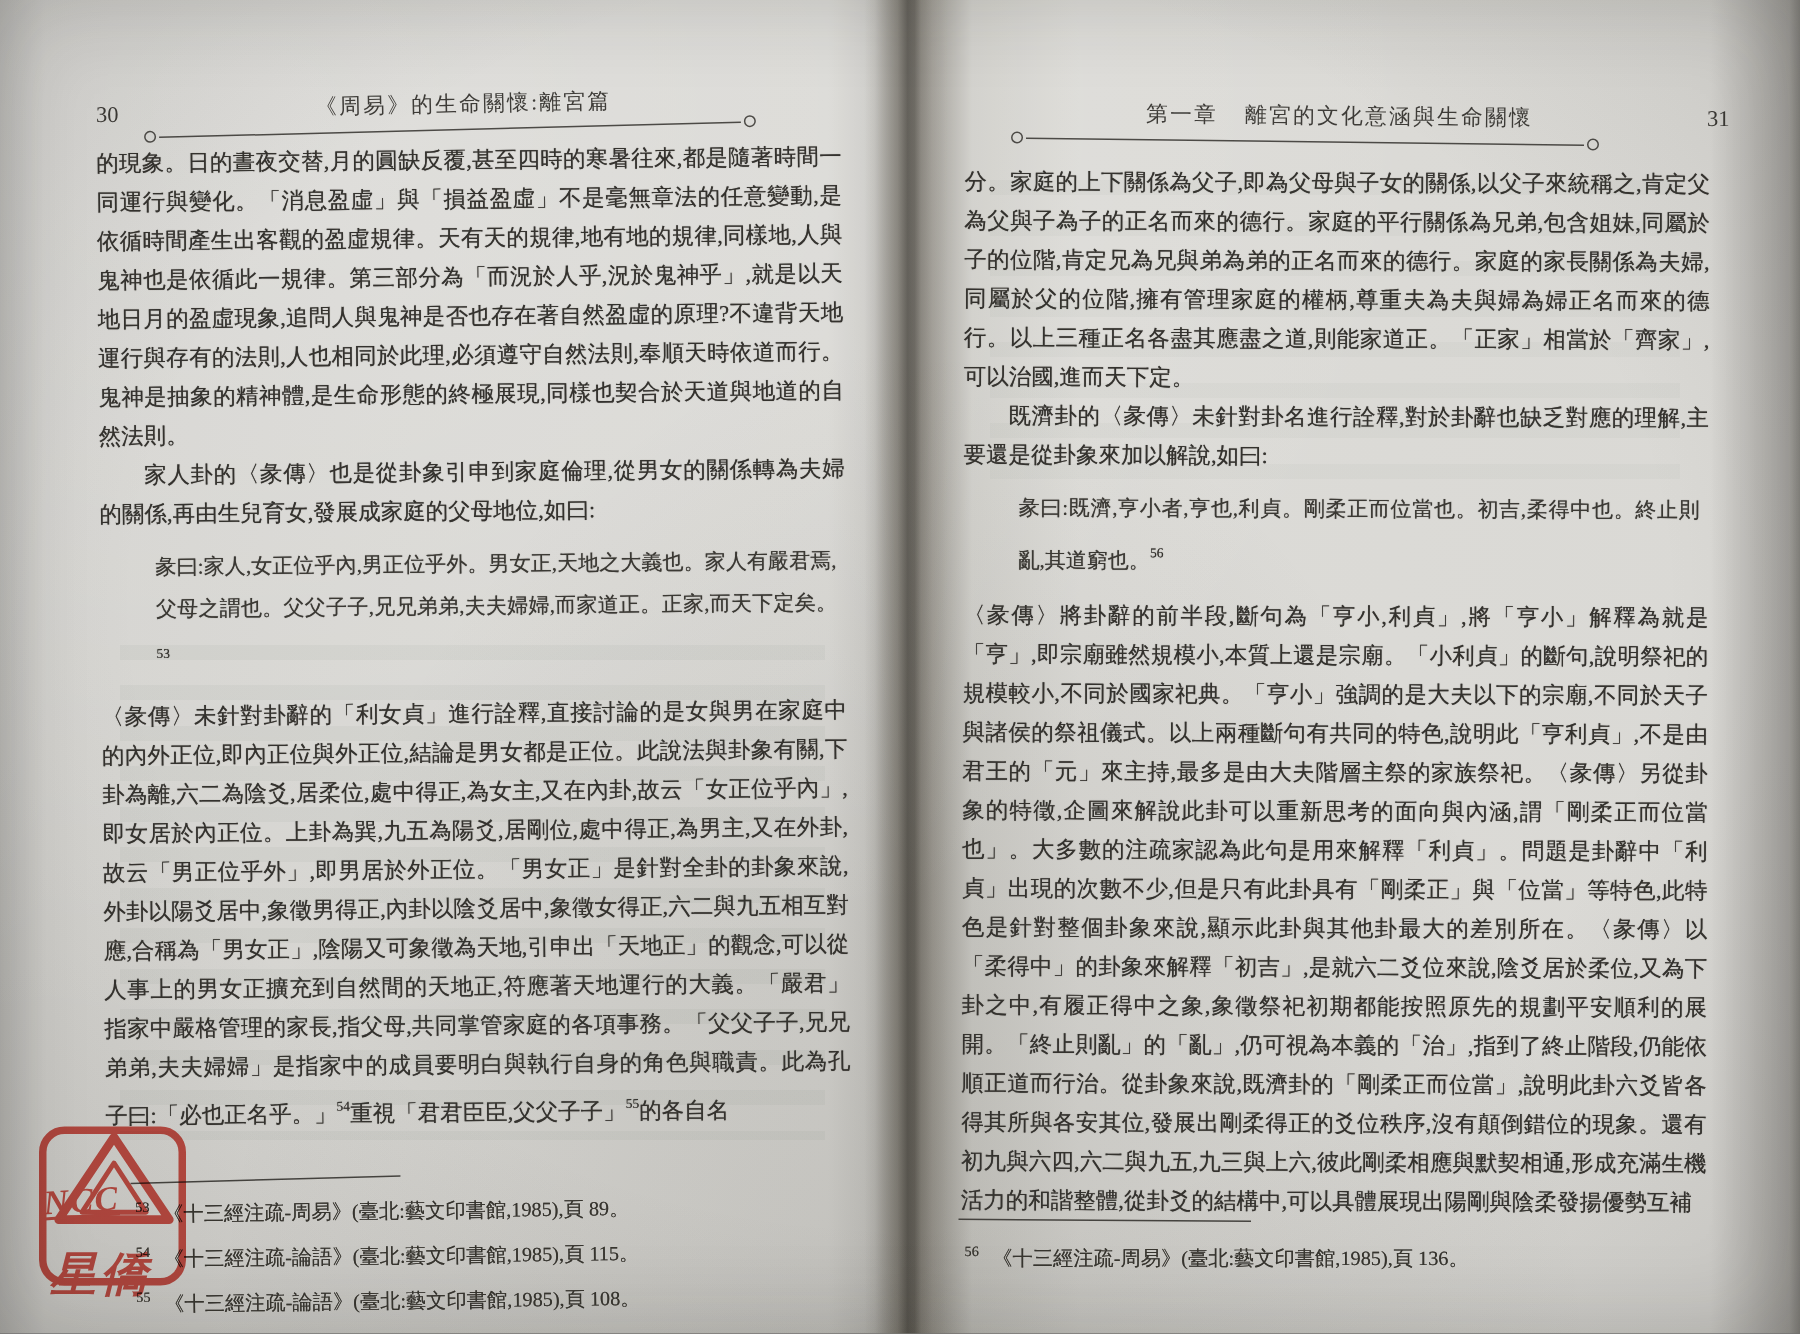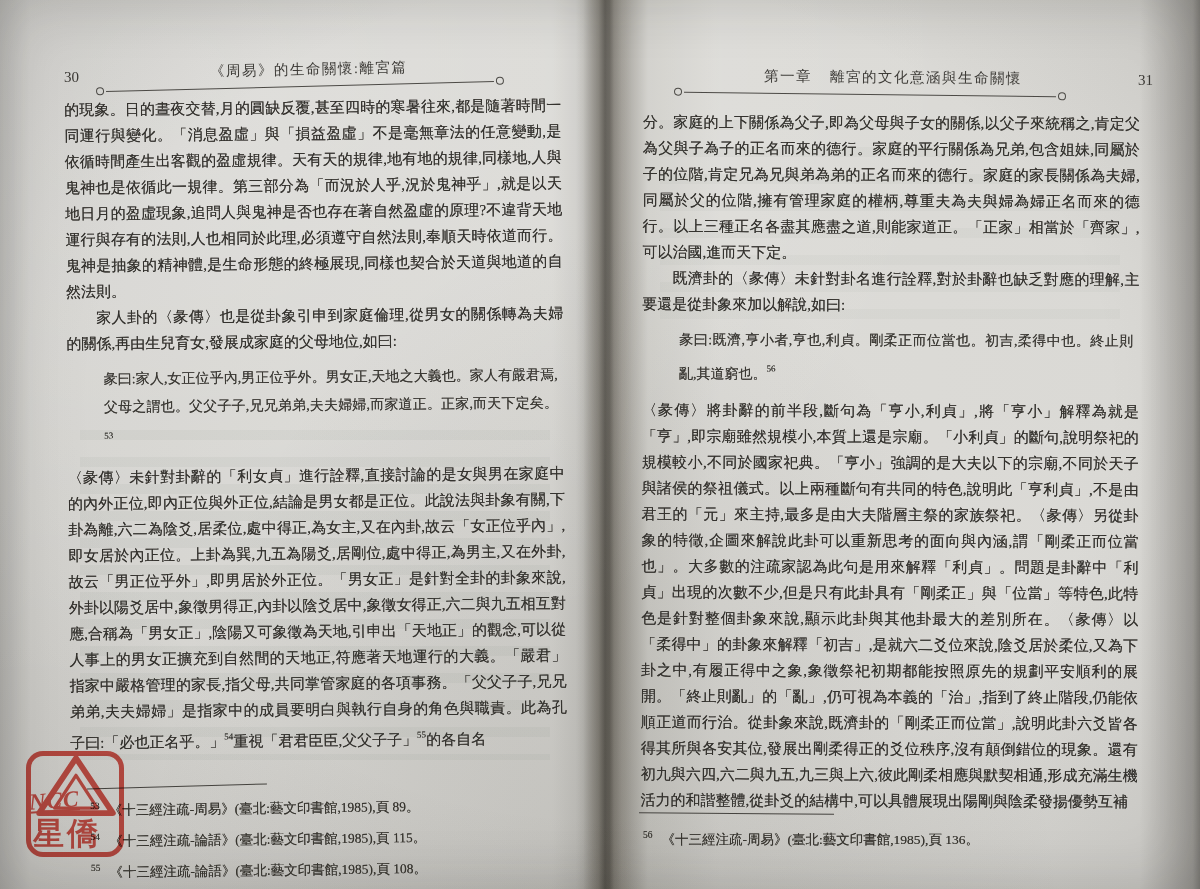--- a/index.html
+++ b/index.html
@@ -40,22 +40,22 @@
   
   .ghost{position:absolute;pointer-events:none;opacity:.05;
     background:repeating-linear-gradient(180deg, #4c6050 0 10px, transparent 10px 27px);}
   
   .stamp{position:absolute;left:26px;top:751px;width:98px;height:106px;mix-blend-mode:multiply;opacity:.9;}
   .stamp-border{position:absolute;inset:0;border:5px solid #d8463c;border-radius:17px;}
   .stamp-tri{position:absolute;left:9px;top:3px;width:82px;height:64px;}
   .stamp-ncc{position:absolute;left:3px;top:37px;font-size:23px;font-weight:bold;font-style:italic;
     color:#d8463c;text-decoration:underline;letter-spacing:1px;transform:rotate(-4deg);
     font-family:"Liberation Serif",serif;}
-  .stamp-cjk{position:absolute;left:7px;top:62px;font-size:31px;font-weight:bold;color:#d8463c;
-    letter-spacing:3px;white-space:nowrap;}
+  .stamp-cjk{position:absolute;left:7px;top:78px;font-size:31px;font-weight:bold;color:#d8463c;
+    letter-spacing:3px;white-space:nowrap;font-style:italic;}
 </style>
 </head>
 <body>
 
 <div class="scan">
 
   <div>
     <span class="pagenum" style="left:64px;top:69px;">30</span>
     <span class="running" style="left:210px;top:60px;transform:rotate(-1.2deg);">《周易》的生命關懷:離宮篇</span>
     <div class="rule" style="left:106px;top:86px;width:388px;transform:rotate(-1.5deg);"></div>

